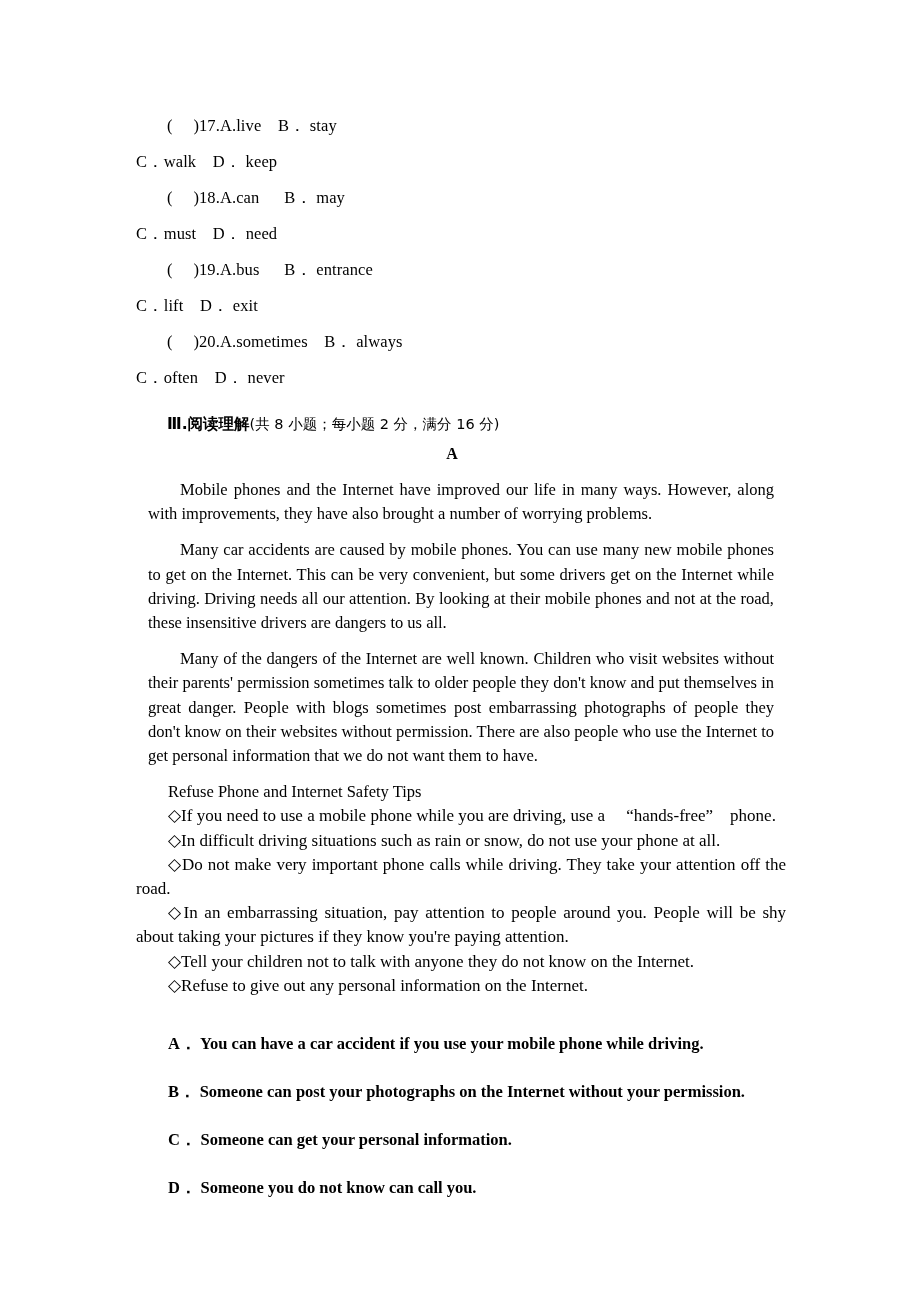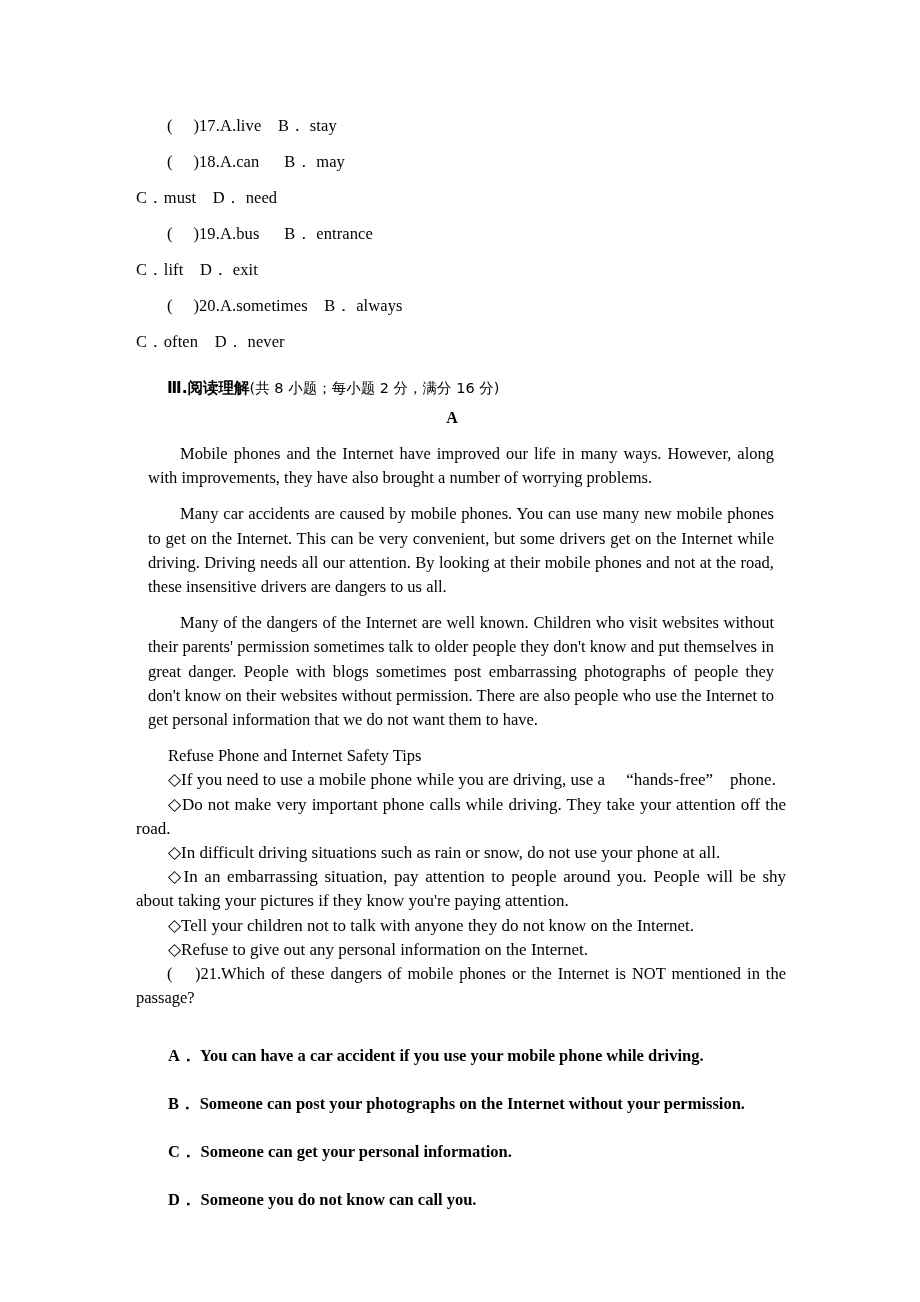--- a/index.html
+++ b/index.html
@@ -118,48 +118,48 @@
     font-weight: bold;
   }
 </style>
 </head>
 <body>
 
 <div class="page">
 
   <div class="cloze">
     <div class="cloze-line q">(  )17.A.live B． stay</div>
+    <div class="cloze-line ans">C．walk D． keep</div>
     <div class="cloze-line q">(  )18.A.can  B． may</div>
     <div class="cloze-line ans">C．must D． need</div>
     <div class="cloze-line q">(  )19.A.bus  B． entrance</div>
     <div class="cloze-line ans">C．lift D． exit</div>
     <div class="cloze-line q">(  )20.A.sometimes B． always</div>
     <div class="cloze-line ans">C．often D． never</div>
   </div>
 
   <div class="section-heading"><span class="zh-bold">Ⅲ.阅读理解</span><span class="paren">(共 8 小题；每小题 2 分，满分 16 分)</span></div>
 
   <div class="passage-letter">A</div>
 
   <div>
     <p class="para">Mobile phones and the Internet have improved our life in many ways. However, along with improvements, they have also brought a number of worrying problems.</p>
     <p class="para">Many car accidents are caused by mobile phones. You can use many new mobile phones to get on the Internet. This can be very convenient, but some drivers get on the Internet while driving. Driving needs all our attention. By looking at their mobile phones and not at the road, these insensitive drivers are dangers to us all.</p>
     <p class="para">Many of the dangers of the Internet are well known. Children who visit websites without their parents' permission sometimes talk to older people they don't know and put themselves in great danger. People with blogs sometimes post embarrassing photographs of people they don't know on their websites without permission. There are also people who use the Internet to get personal information that we do not want them to have.</p>
 
     <p class="tips-title">Refuse Phone and Internet Safety Tips</p>
 
     <p class="tip"><span>◇</span><span>If you need to use a mobile phone while you are driving, use a 　“hands-free”　phone.</span></p>
+    <p class="tip"><span>◇</span><span>In difficult driving situations such as rain or snow, do not use your phone at all.</span></p>
     <p class="tip"><span>◇</span><span>Do not make very important phone calls while driving. They take your attention off the road.</span></p>
-    <p class="tip"><span>◇</span><span>In difficult driving situations such as rain or snow, do not use your phone at all.</span></p>
     <p class="tip"><span>◇</span><span>In an embarrassing situation, pay attention to people around you. People will be shy about taking your pictures if they know you're paying attention.</span></p>
     <p class="tip"><span>◇</span><span>Tell your children not to talk with anyone they do not know on the Internet.</span></p>
     <p class="tip"><span>◇</span><span>Refuse to give out any personal information on the Internet.</span></p>
   </div>
 
-  <p class="question"><span class="blankparen">(  )21.</span><span>Which of these dangers of mobile phones or the Internet is NOT mentioned in the passage?</span></p>
 
   <div class="choices">
     <div class="choice">A． You can have a car accident if you use your mobile phone while driving.</div>
     <div class="choice">B． Someone can post your photographs on the Internet without your permission.</div>
     <div class="choice">C． Someone can get your personal information.</div>
     <div class="choice">D． Someone you do not know can call you.</div>
   </div>
 
 </div>
 

